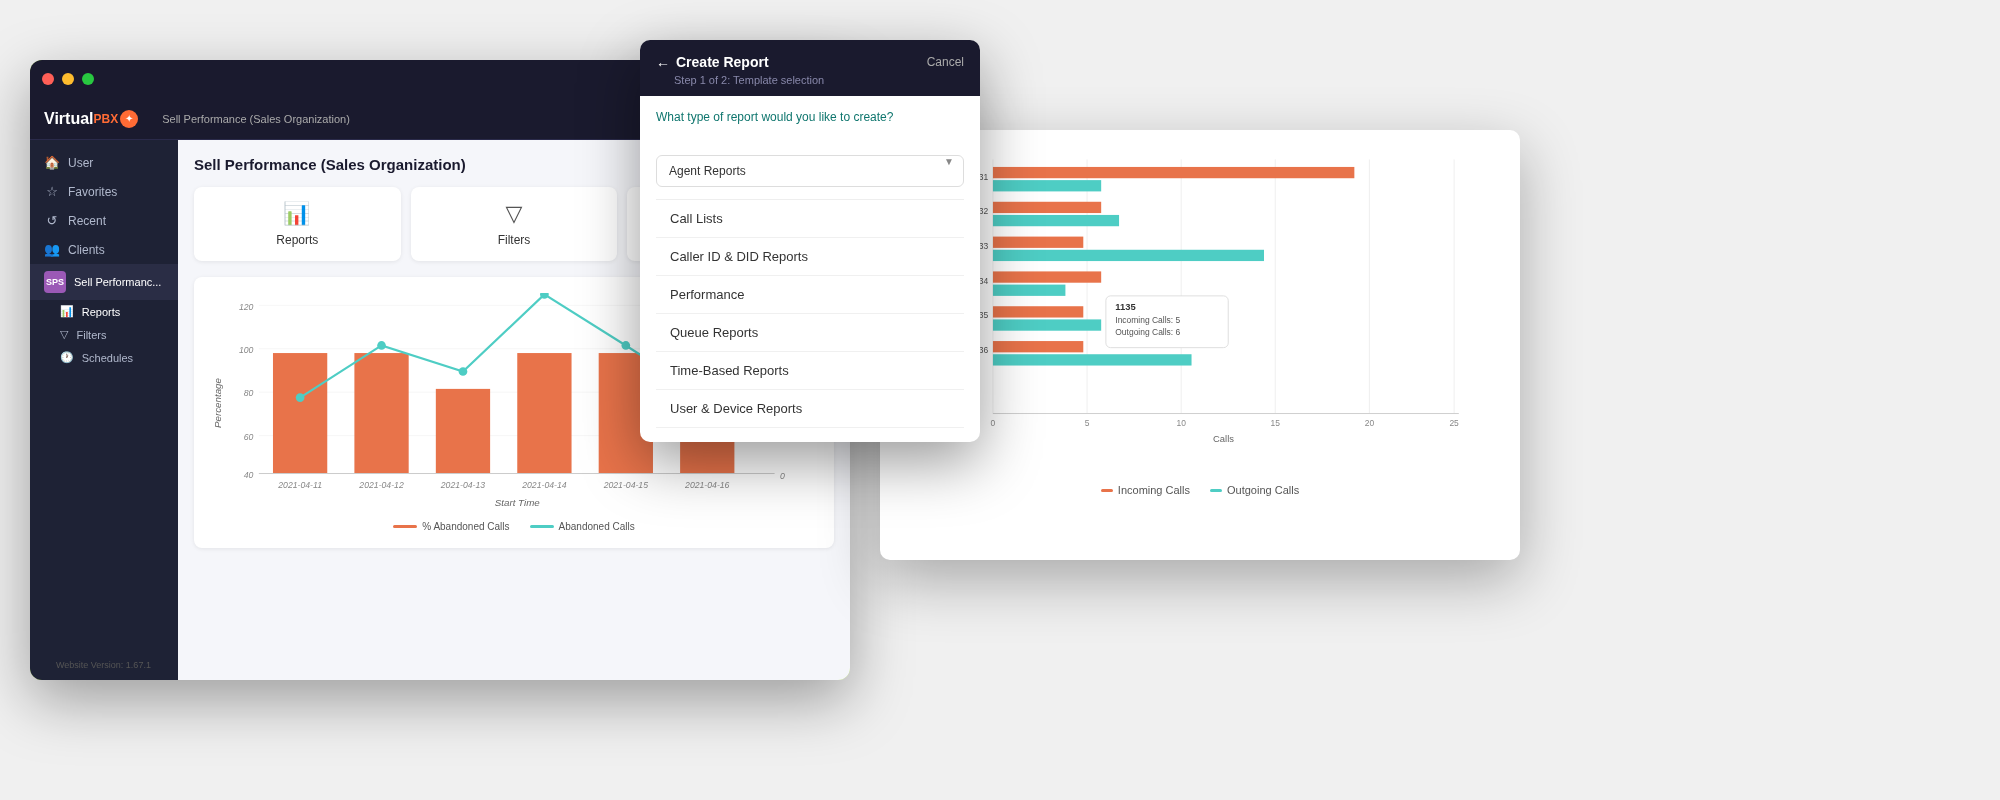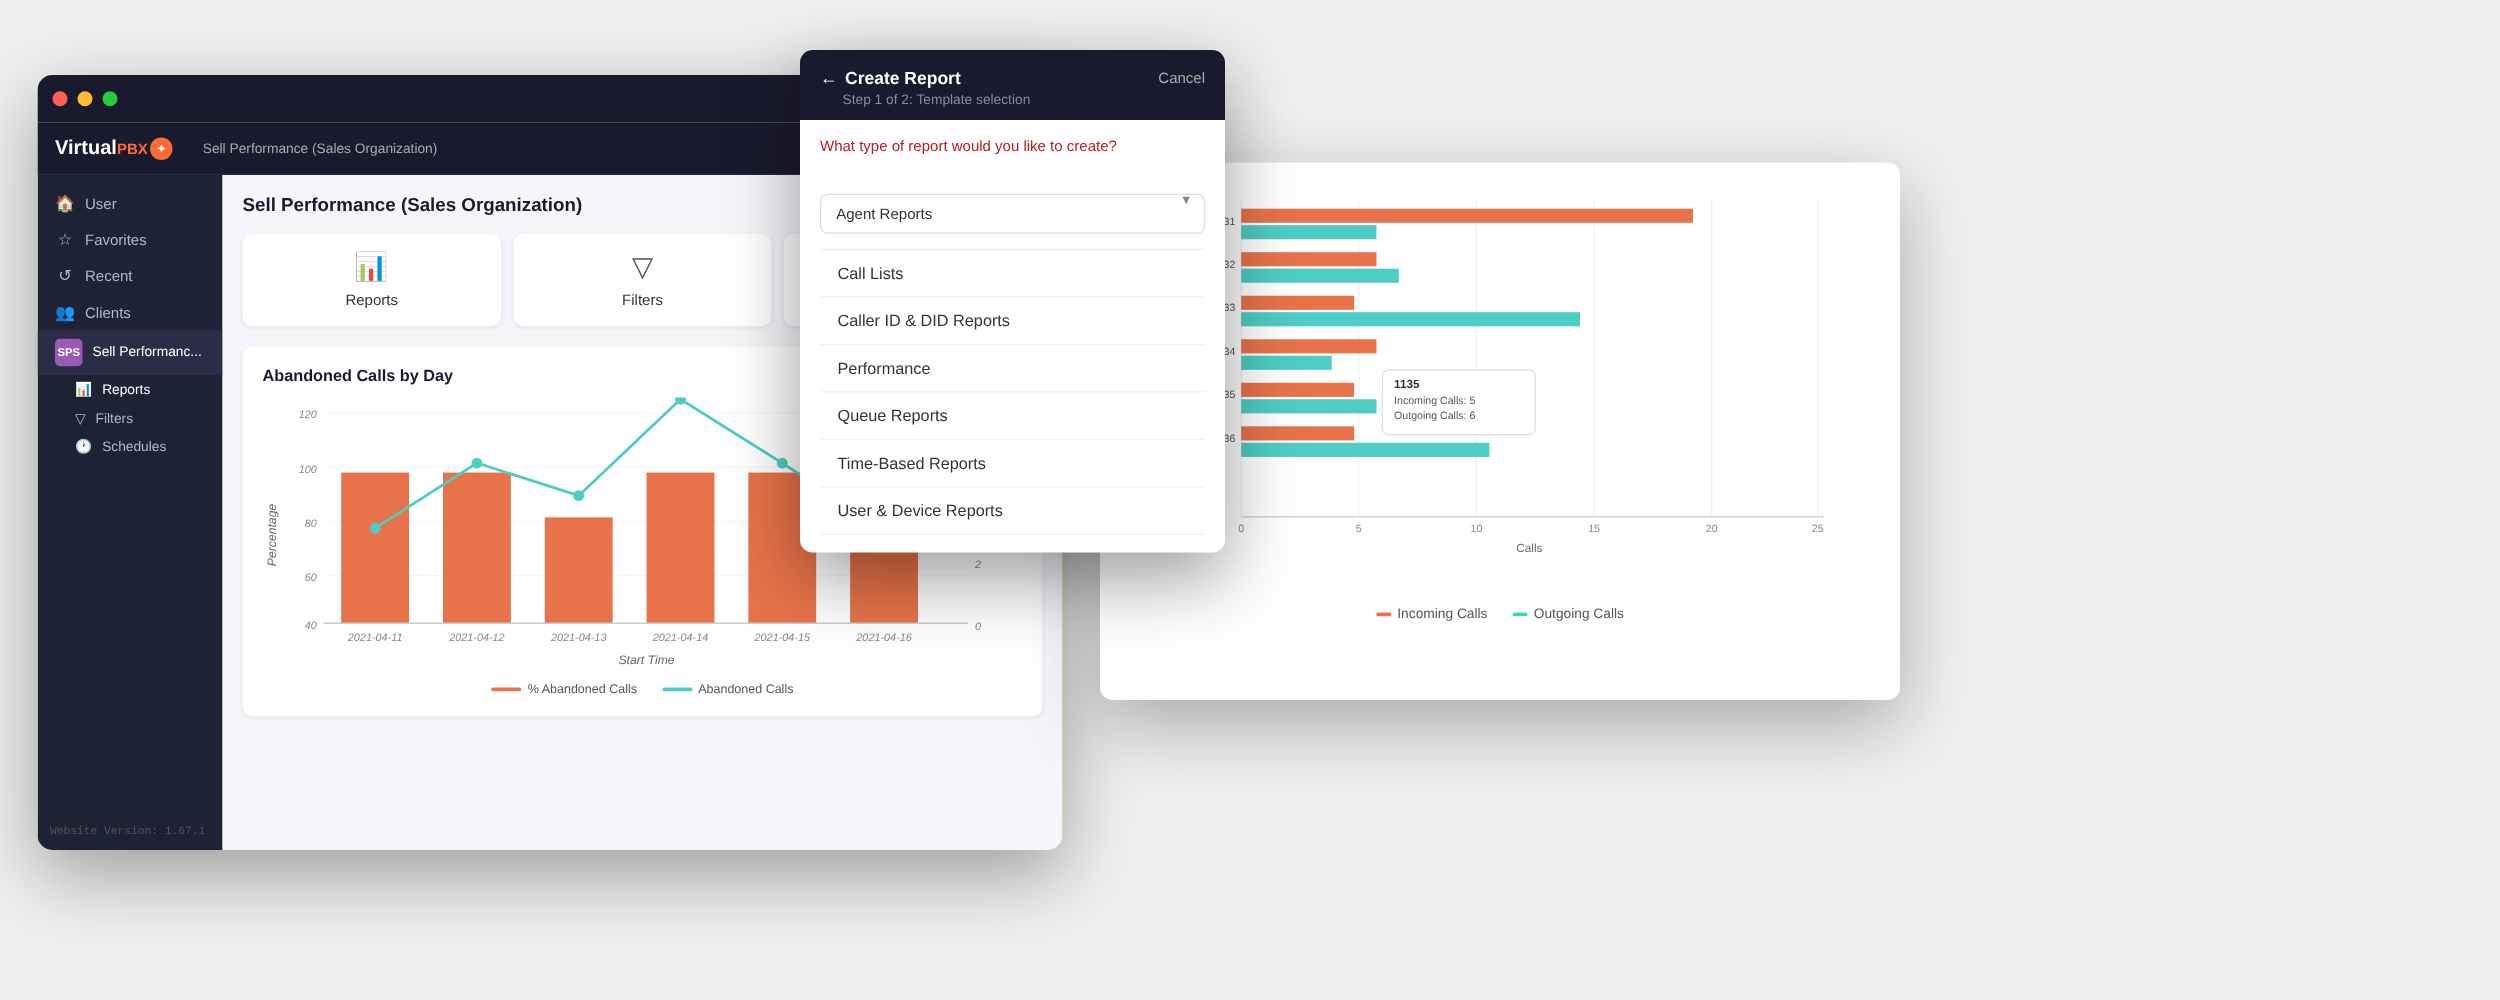--- a/index.html
+++ b/index.html
@@ -146,24 +146,23 @@
       color: #b0b8cc;
       cursor: pointer;
       display: flex;
       align-items: center;
       gap: 8px;
     }
     .sidebar-sub.active { color: #fff; }
     .sidebar-version {
       position: absolute;
       bottom: 10px;
-      left: 10px;
+      left: 26px;
       font-size: 9px;
       color: #555;
-      font-family: Liberation Mono, monospace;
     }
 
     
     .main-content {
       flex: 1;
       background: #f5f6fa;
       overflow-y: auto;
       padding: 16px;
     }
     .main-title {
@@ -287,21 +286,21 @@
     .modal-subtitle {
       font-size: 11px;
       color: #8888aa;
       padding-left: 18px;
     }
     .modal-body {
       padding: 14px 16px;
     }
     .modal-question {
       font-size: 12px;
-      color: #b91c1c;
+      color: #0f766e;
       margin-bottom: 10px;
     }
     .modal-select-wrapper {
       position: relative;
       margin-bottom: 12px;
     }
     .modal-select-wrapper select {
       width: 100%;
       padding: 8px 12px;
       border: 1px solid #ddd;
@@ -444,24 +443,20 @@
           <div class="action-card-icon">▽</div>
           <div class="action-card-label">Filters</div>
         </div>
         <div class="action-card">
           <div class="action-card-icon">🕐</div>
           <div class="action-card-label">Schedules</div>
         </div>
       </div>
 
       <div class="chart-section">
-        <div class="chart-header">
-          <div class="chart-title">Abandoned Calls by Day</div>
-          <div class="chart-date">As of Apr 16, 2021 9:5...</div>
-        </div>
         <div class="bar-chart-container">
           <svg class="bar-chart-svg" viewBox="0 0 560 200">
 
             <text x="10" y="100" font-size="9" fill="#666" text-anchor="middle" transform="rotate(-90,10,100)">Percentage</text>
 
             <text x="550" y="100" font-size="9" fill="#666" text-anchor="middle" transform="rotate(90,550,100)">Calls</text>
 
             <line x1="45" y1="10" x2="520" y2="10" stroke="#eee" stroke-width="0.5"></line>
             <line x1="45" y1="50" x2="520" y2="50" stroke="#eee" stroke-width="0.5"></line>
             <line x1="45" y1="90" x2="520" y2="90" stroke="#eee" stroke-width="0.5"></line>

